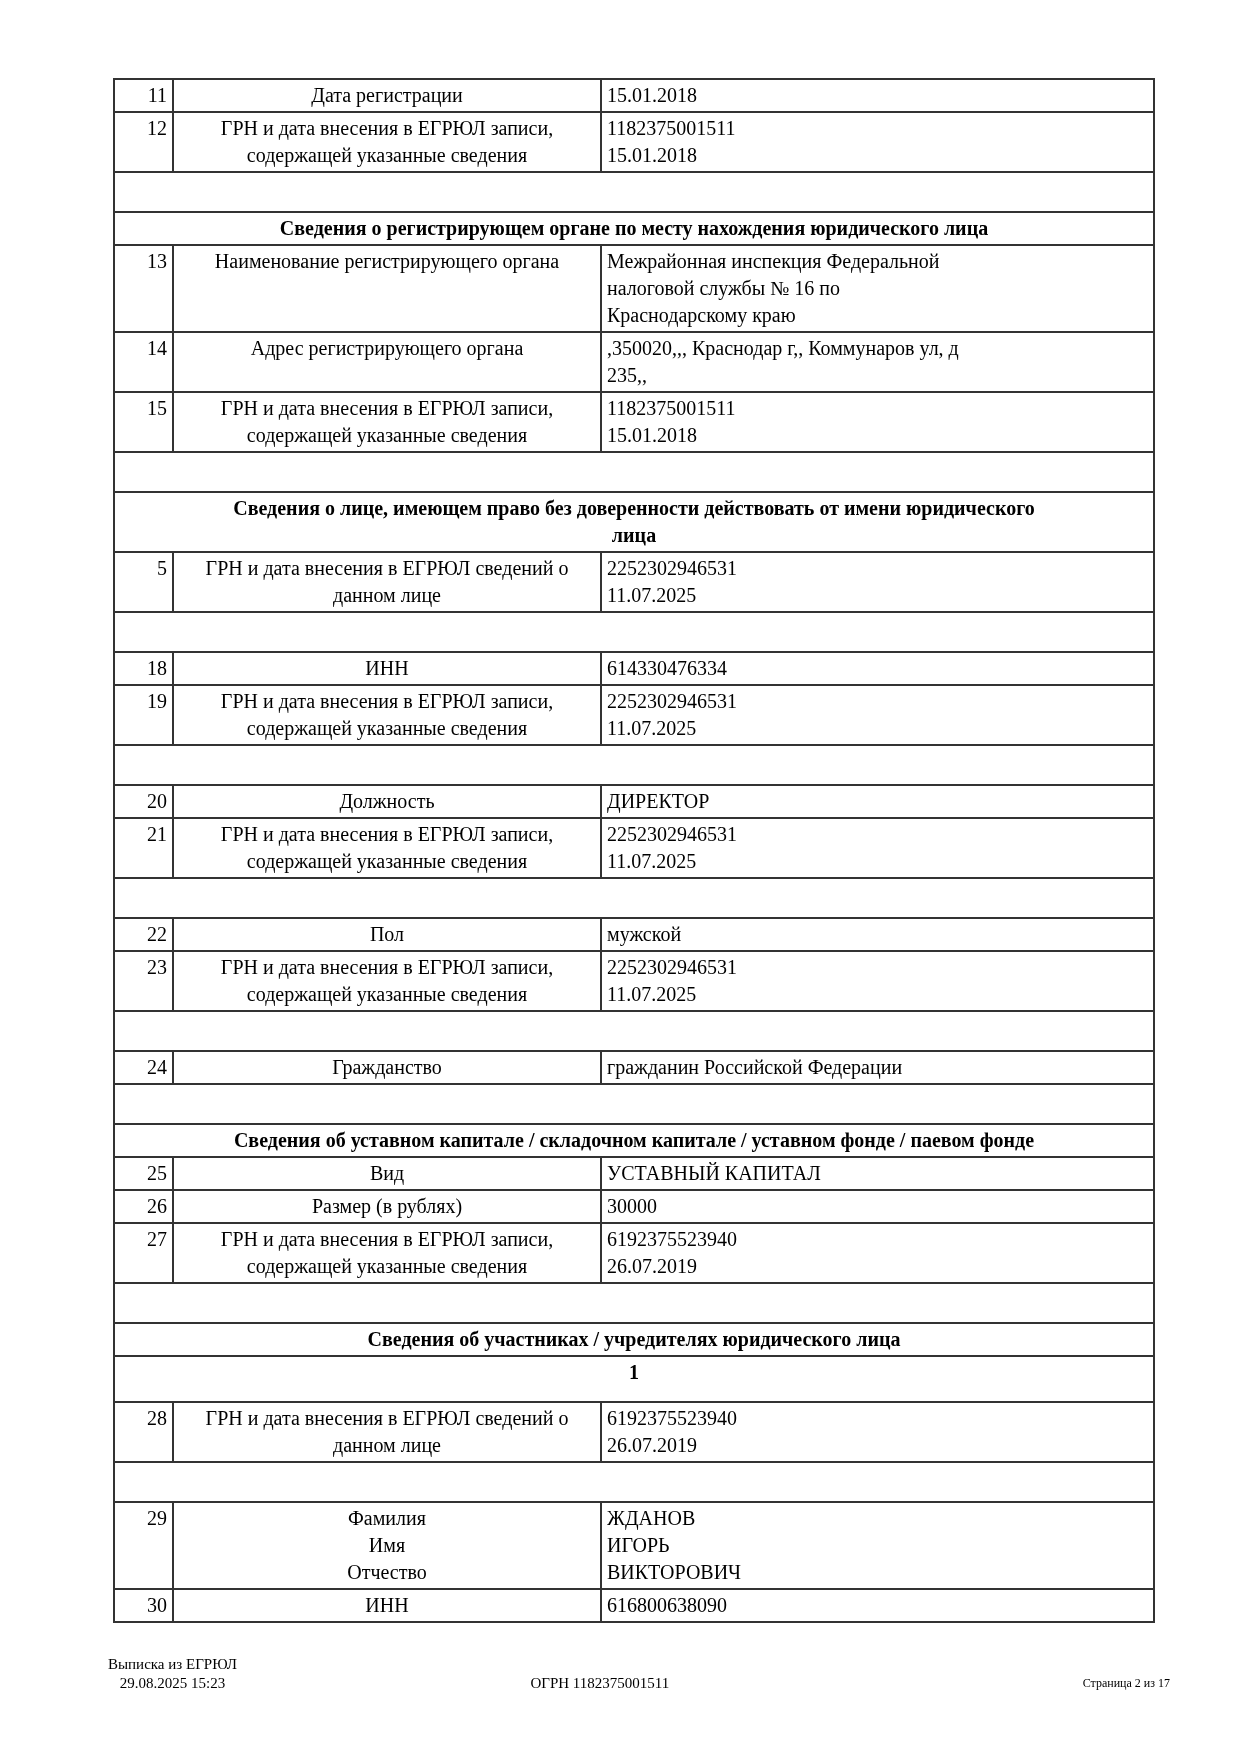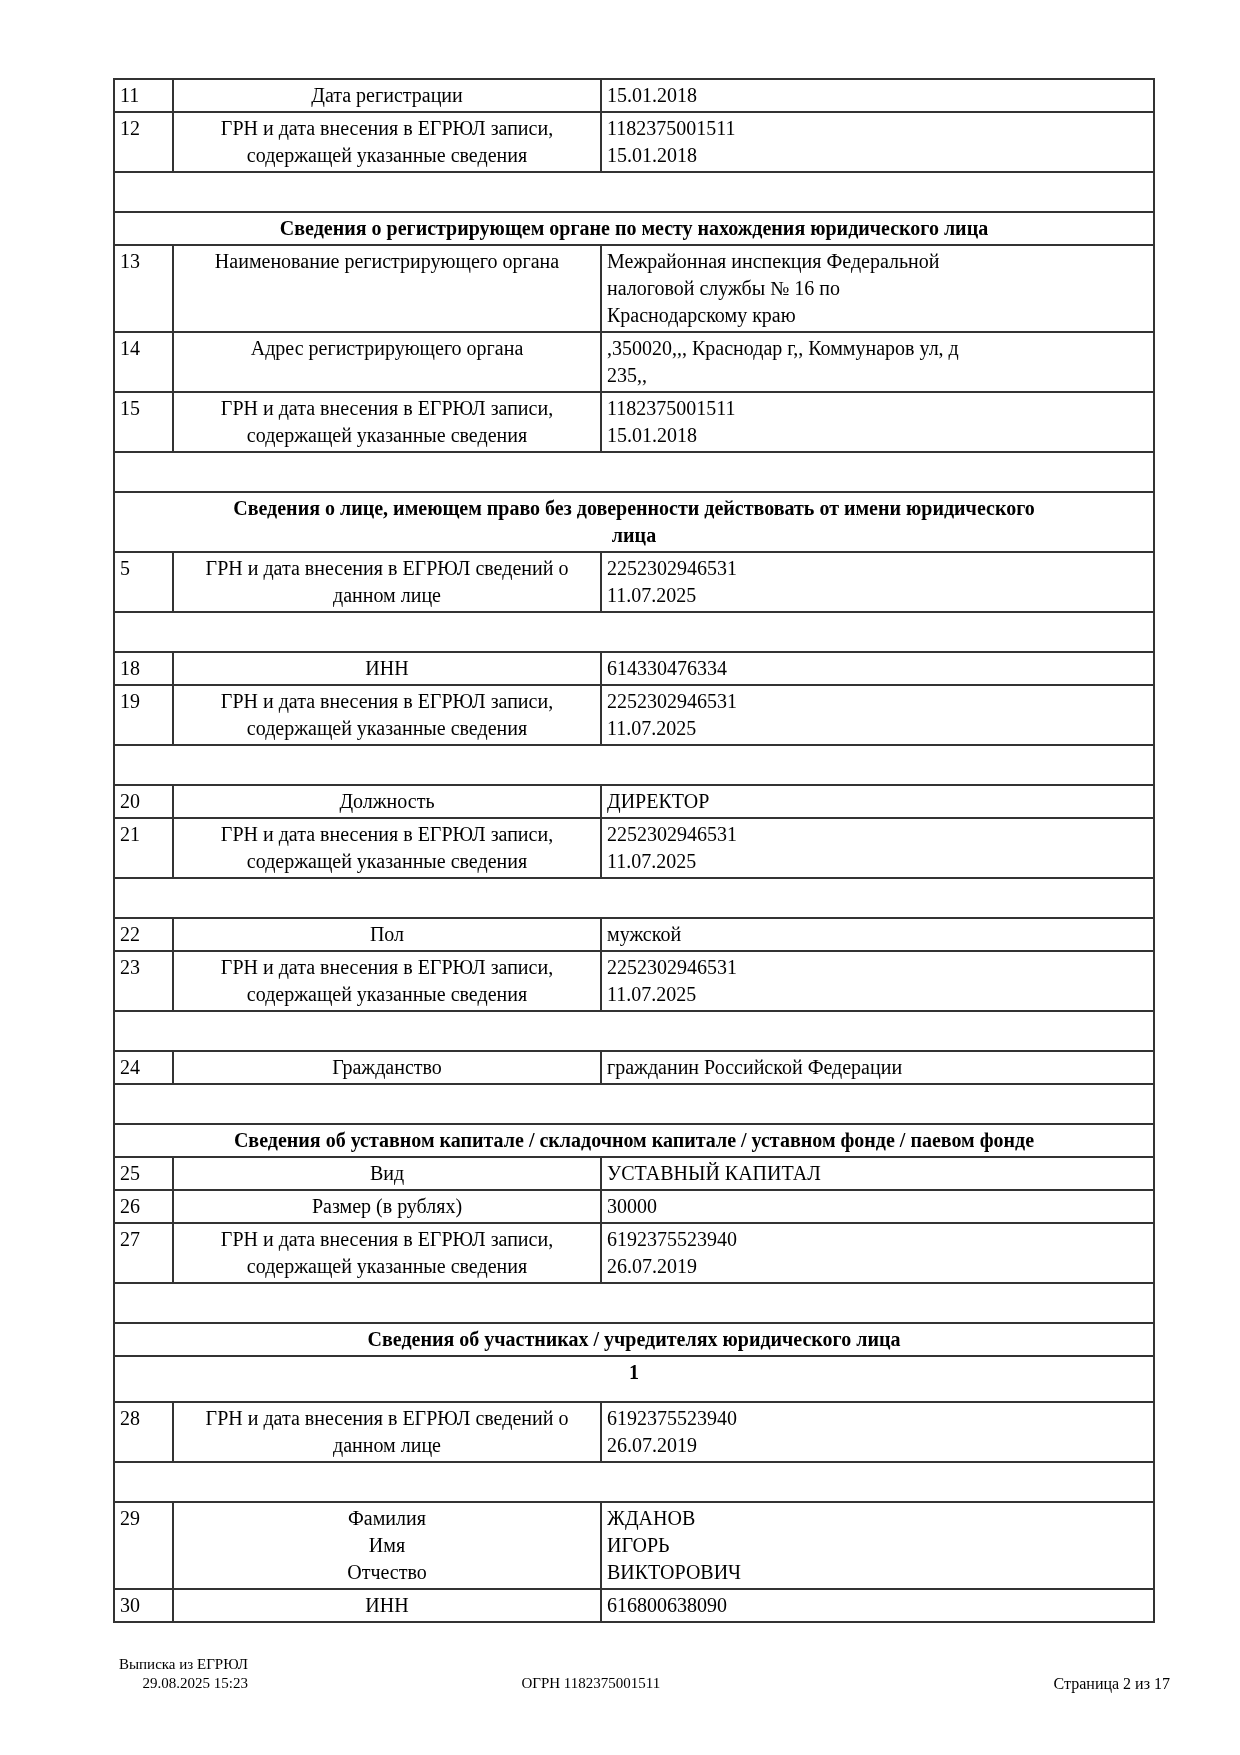--- a/index.html
+++ b/index.html
@@ -19,21 +19,21 @@
     margin: 78px 0 0 113px;
   }
   .doc-table td {
     border: 2px solid #333333;
     vertical-align: top;
     font-size: 20px;
     line-height: 27px;
     padding: 2px 5px;
     overflow: hidden;
   }
-  .c-num { text-align: left; padding-left: 0; padding-right: 0; }
+  .c-num { text-align: right; padding-left: 0; padding-right: 0; }
   .c-label { padding-left: 5px; text-align: center; }
   .c-value { padding-left: 4px; margin-left: 32px; }
   .c-section {
     font-weight: bold;
     text-align: center;
     padding-top: 4px;
     padding-bottom: 4px;
     margin-left: 37px;
   }
   .c-sub {
@@ -48,23 +48,23 @@
     position: absolute;
     left: 108px;
     right: 70px;
     top: 1655px;
     display: flex;
     justify-content: space-between;
     align-items: flex-end;
     font-size: 15px;
     line-height: 19px;
   }
-  .footer-left { text-align: right; margin-left: 11px; }
+  .footer-left { text-align: center; }
   .footer-center { padding-right: 120px; }
-  .footer-right { text-align: right; font-size: 16px; }
+  .footer-right { text-align: right; font-size: 12px; }
 </style>
 </head>
 <body>
 
 <table class="doc-table">
   <colgroup>
     <col style="width:59px">
     <col style="width:428px">
     <col style="width:553px">
   </colgroup>

